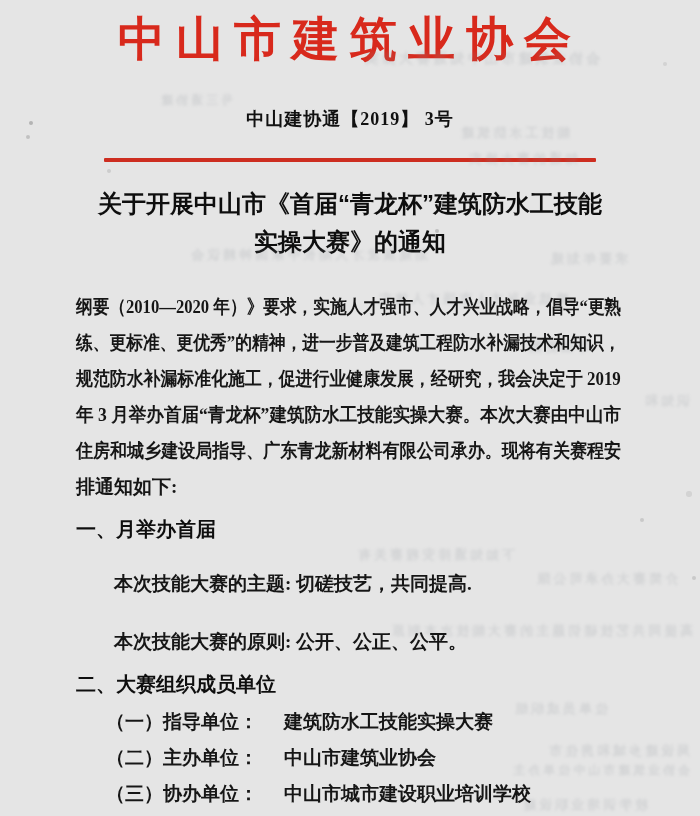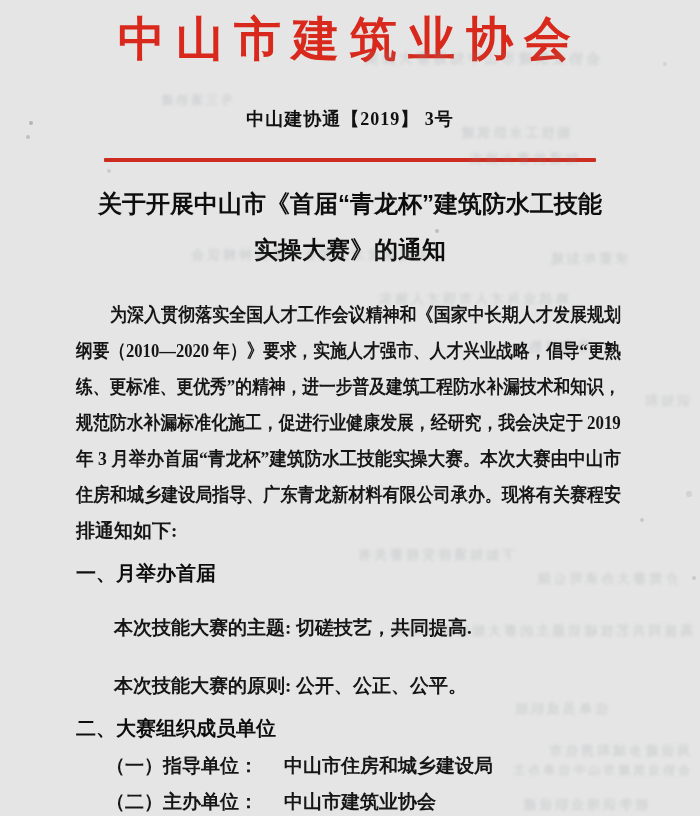--- a/index.html
+++ b/index.html
@@ -28,21 +28,21 @@
     margin:27px auto 0; width:492px; height:4px;
     background:#cd2d20; border-radius:1px;
   }
   
   .notice-title {
     margin-top:23px; text-align:center;
     font-family:"Liberation Sans","DejaVu Sans",sans-serif;
     font-size:24px; font-weight:700; line-height:38px;
     color:#0e0e0e;
   }
-  .notice-title .tline { white-space:nowrap;margin-top:8px; }
+  .notice-title .tline { white-space:nowrap; }
   
   .content {
     position:relative; margin:28px 0 0 76px; width:545px;
     font-size:19px; font-weight:700; color:#161616;
   }
   .salutation { line-height:30px; white-space:nowrap; }
   .para { margin-top:7px; }
   .pline { line-height:36px; white-space:nowrap; overflow:visible; }
   .pline.indent { padding-left:34px; }
   .sec-heading {
@@ -116,21 +116,20 @@
     </div>
     <div class="tline">
       <span class="fitspan">实操大赛》的通知</span>
     </div>
   </div>
 
   <div class="content">
 
 
     <div class="para">
-      <div class="pline indent"><span class="fitspan" style="transform-origin: 0px 50%; transform: scaleX(0.896491);">为深入贯彻落实全国人才工作会议精神和《国家中长期人才发展规划</span></div>
       <div class="pline"><span class="fitspan" style="transform-origin: 0px 50%; transform: scaleX(0.876206);">纲要（2010—2020 年）》要求，实施人才强市、人才兴业战略，倡导“更熟</span></div>
       <div class="pline"><span class="fitspan" style="transform-origin: 0px 50%; transform: scaleX(0.881877);">练、更标准、更优秀”的精神，进一步普及建筑工程防水补漏技术和知识，</span></div>
       <div class="pline"><span class="fitspan" style="transform-origin: 0px 50%; transform: scaleX(0.88907);">规范防水补漏标准化施工，促进行业健康发展，经研究，我会决定于 2019</span></div>
       <div class="pline"><span class="fitspan" style="transform-origin: 0px 50%; transform: scaleX(0.925297);">年 3 月举办首届“青龙杯”建筑防水工技能实操大赛。本次大赛由中山市</span></div>
       <div class="pline"><span class="fitspan" style="transform-origin: 0px 50%; transform: scaleX(0.896382);">住房和城乡建设局指导、广东青龙新材料有限公司承办。现将有关赛程安</span></div>
       <div class="pline"><span class="fitspan">排通知如下:</span></div>
     </div>
 
     <div class="sec-heading">
       <span class="fitspan">一、月举办首届</span>
@@ -143,21 +142,21 @@
       <span class="fitspan">本次技能大赛的原则: 公开、公正、公平。</span>
     </div>
 
     <div class="sec-heading">
       <span class="fitspan">二、大赛组织成员单位</span>
     </div>
 
     <div class="org-list">
       <div class="org-line">
         <span class="fitspan">
-          <span>（一）指导单位：</span><span class="org-gap"></span><span>中山市住房和城乡建设局</span>
+          <span>（一）指导单位：</span><span class="org-gap"></span><span>建筑防水工技能实操大赛</span>
         </span>
       </div>
       <div class="org-line">
         <span class="fitspan">
           <span>（二）主办单位：</span><span class="org-gap"></span><span>中山市建筑业协会</span>
         </span>
       </div>
       <div class="org-line">
         <span class="fitspan">
           <span>（三）协办单位：</span><span class="org-gap"></span><span>中山市城市建设职业培训学校</span>

